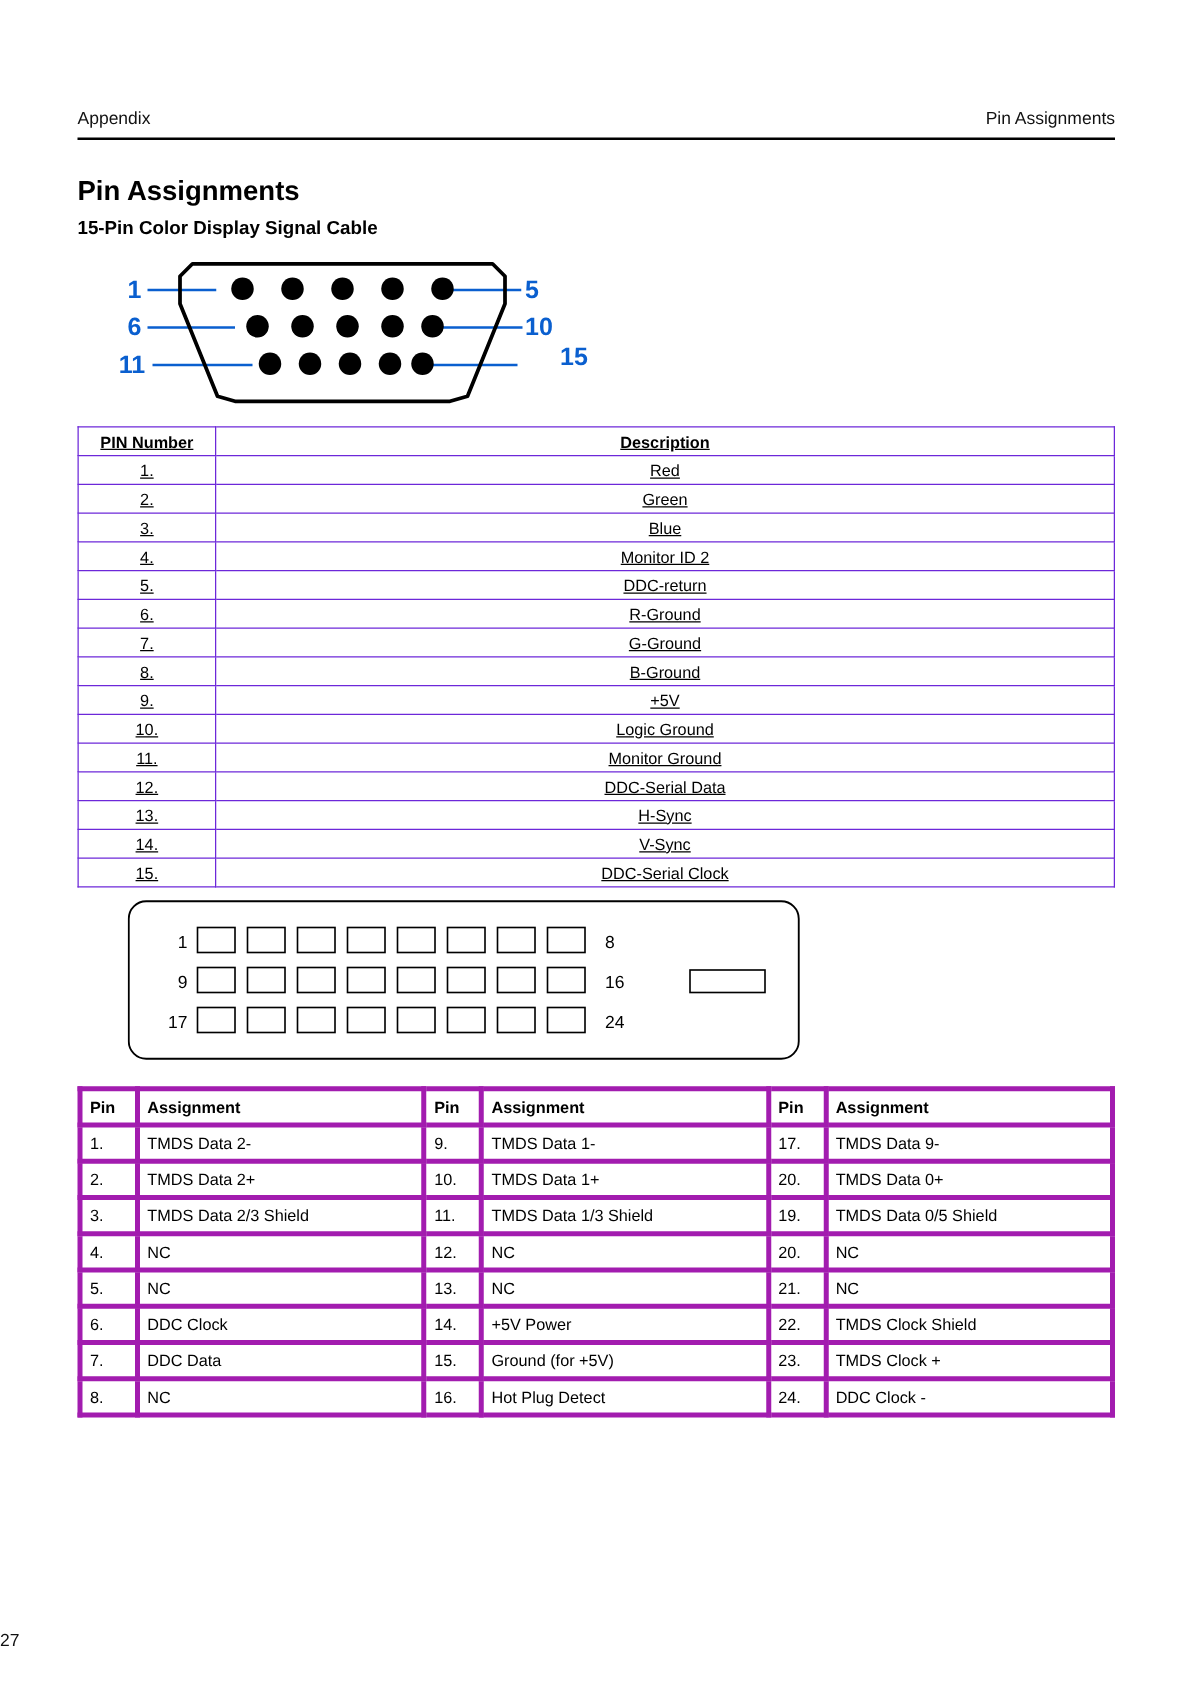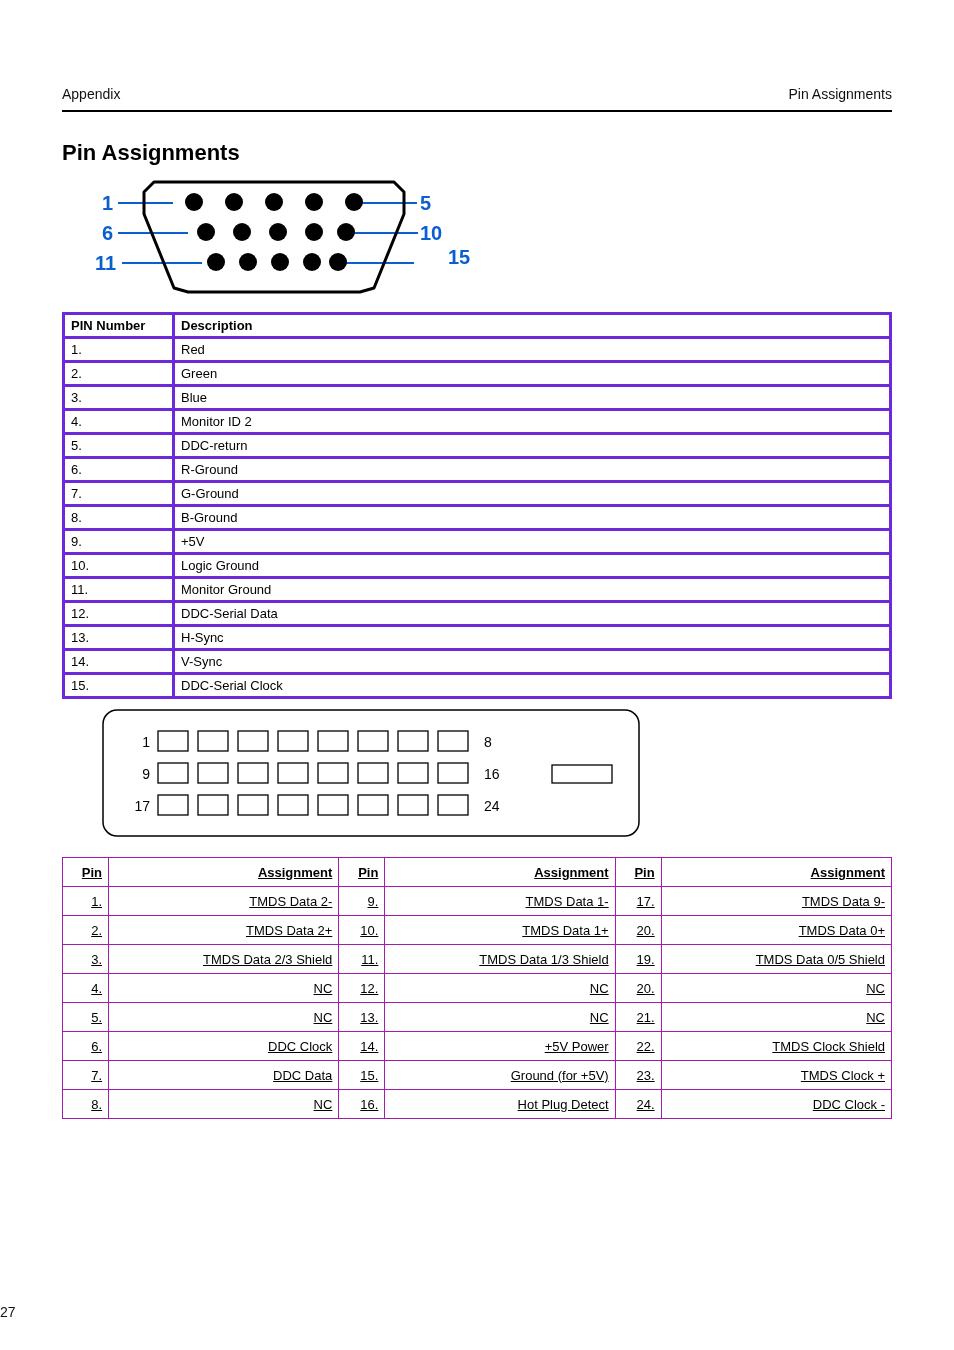--- a/index.html
+++ b/index.html
@@ -43,44 +43,44 @@
   .vga-line { position:absolute; background:#0a5fcf; height:2px; }
   .vga-shell { position:absolute; }
   
   table.pin-table {
     border-collapse: collapse;
     width: 100%;
     margin-top: 6px;
     font-size: 13px;
   }
   table.pin-table th, table.pin-table td {
-    border: 3px solid #6d28d9;
+    border: 1px solid #6d28d9;
     padding: 3px 6px;
-    text-align: left;
+    text-align: center;
     height: 23px;
     vertical-align: middle;
+    text-decoration: underline;
   }
   table.pin-table th { font-weight: bold; }
   .col-pin-num { width: 110px; text-align: center; }
   
   .dvi-wrap { margin: 10px 0 4px 40px; }
   
   table.dvi-table {
     border-collapse: collapse;
     width: 100%;
     margin-top: 14px;
     font-size: 13px;
   }
   table.dvi-table th, table.dvi-table td {
-    border: 1px solid #a21caf;
+    border: 4px solid #a21caf;
     padding: 3px 6px;
-    text-align: right;
+    text-align: left;
     height: 29px;
     vertical-align: middle;
-    text-decoration: underline;
   }
   table.dvi-table th { font-weight: bold; }
   .dvi-pin { width: 38px; }
   .dvi-asg { width: 190px; }
   .footer {
     position: absolute;
     bottom: 30px;
     left: 0; right: 0;
     text-align: left;
     font-size: 14px;
@@ -90,20 +90,21 @@
 </head>
 <body>
 
 <div class="page">
   <div class="top-header">
     <span>Appendix</span>
     <span>Pin Assignments</span>
   </div>
 
   <div class="section-title">Pin Assignments</div>
+  <div class="sub-title">15-Pin Color Display Signal Cable</div>
 
   <div class="vga-wrap">
 
     <span class="vga-label" style="left:0; top:20px;">1</span>
     <span class="vga-label" style="left:0; top:50px;">6</span>
     <span class="vga-label" style="left:-7px; top:80px;">11</span>
 
     <span class="vga-label" style="left:318px; top:20px;">5</span>
     <span class="vga-label" style="left:318px; top:50px;">10</span>
     <span class="vga-label" style="left:318px; top:74px;margin-left:28px;">15</span>

